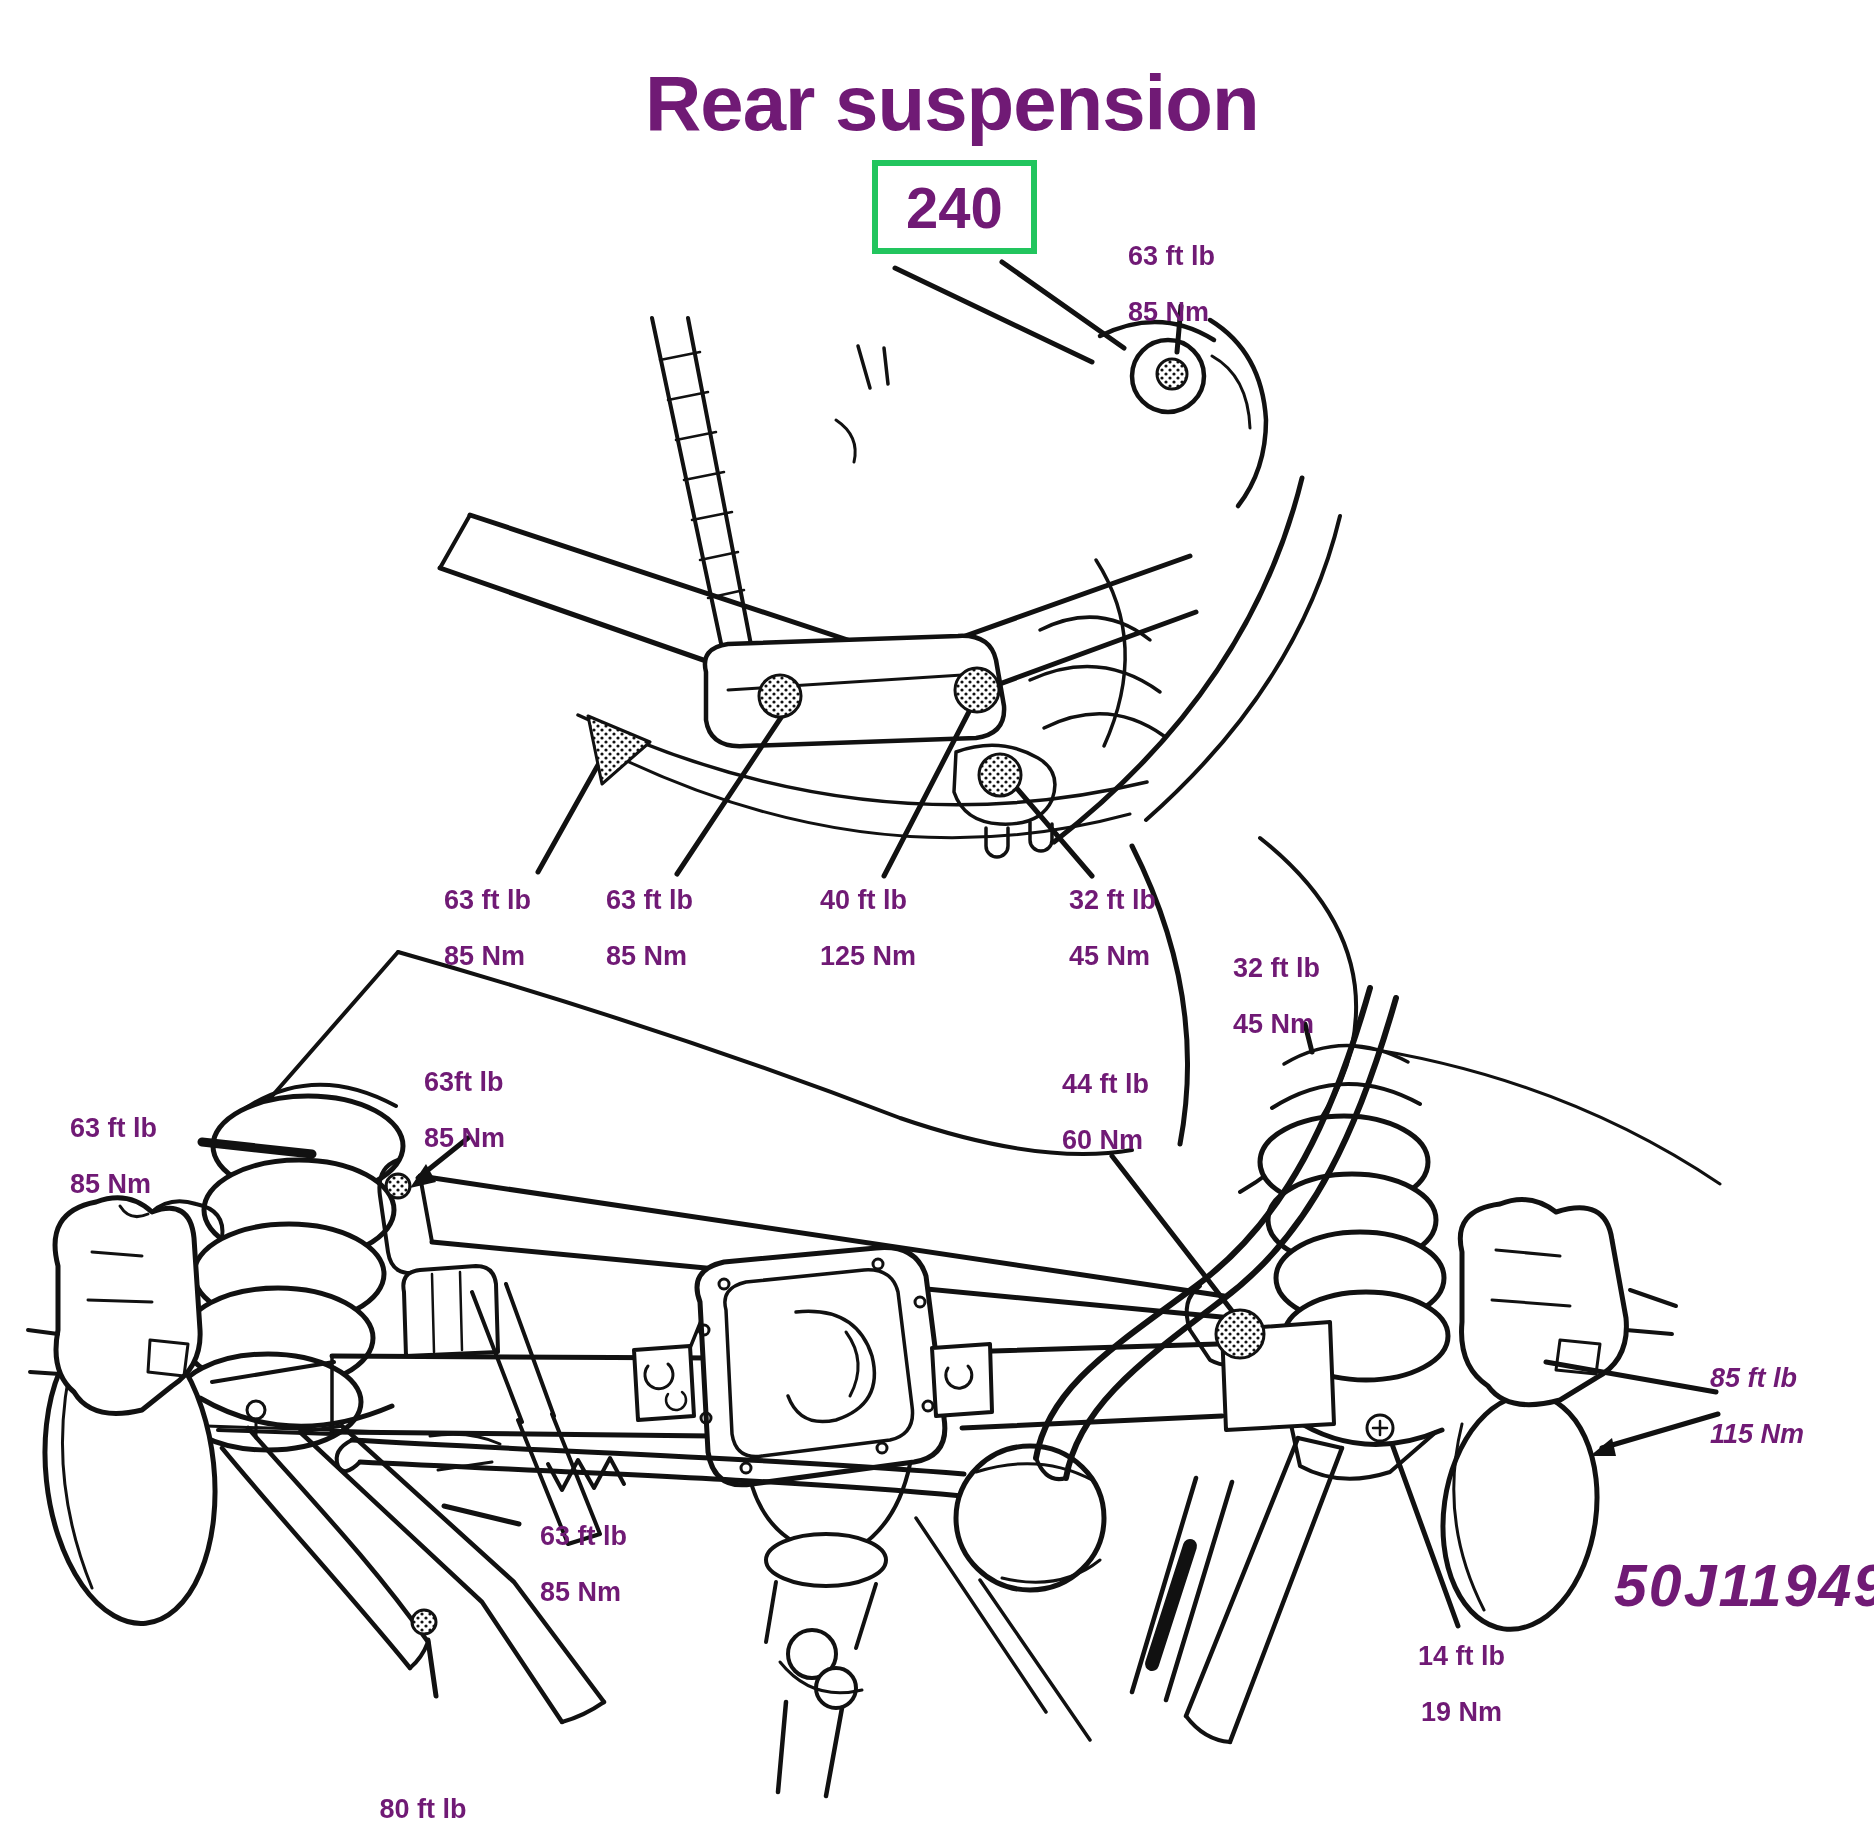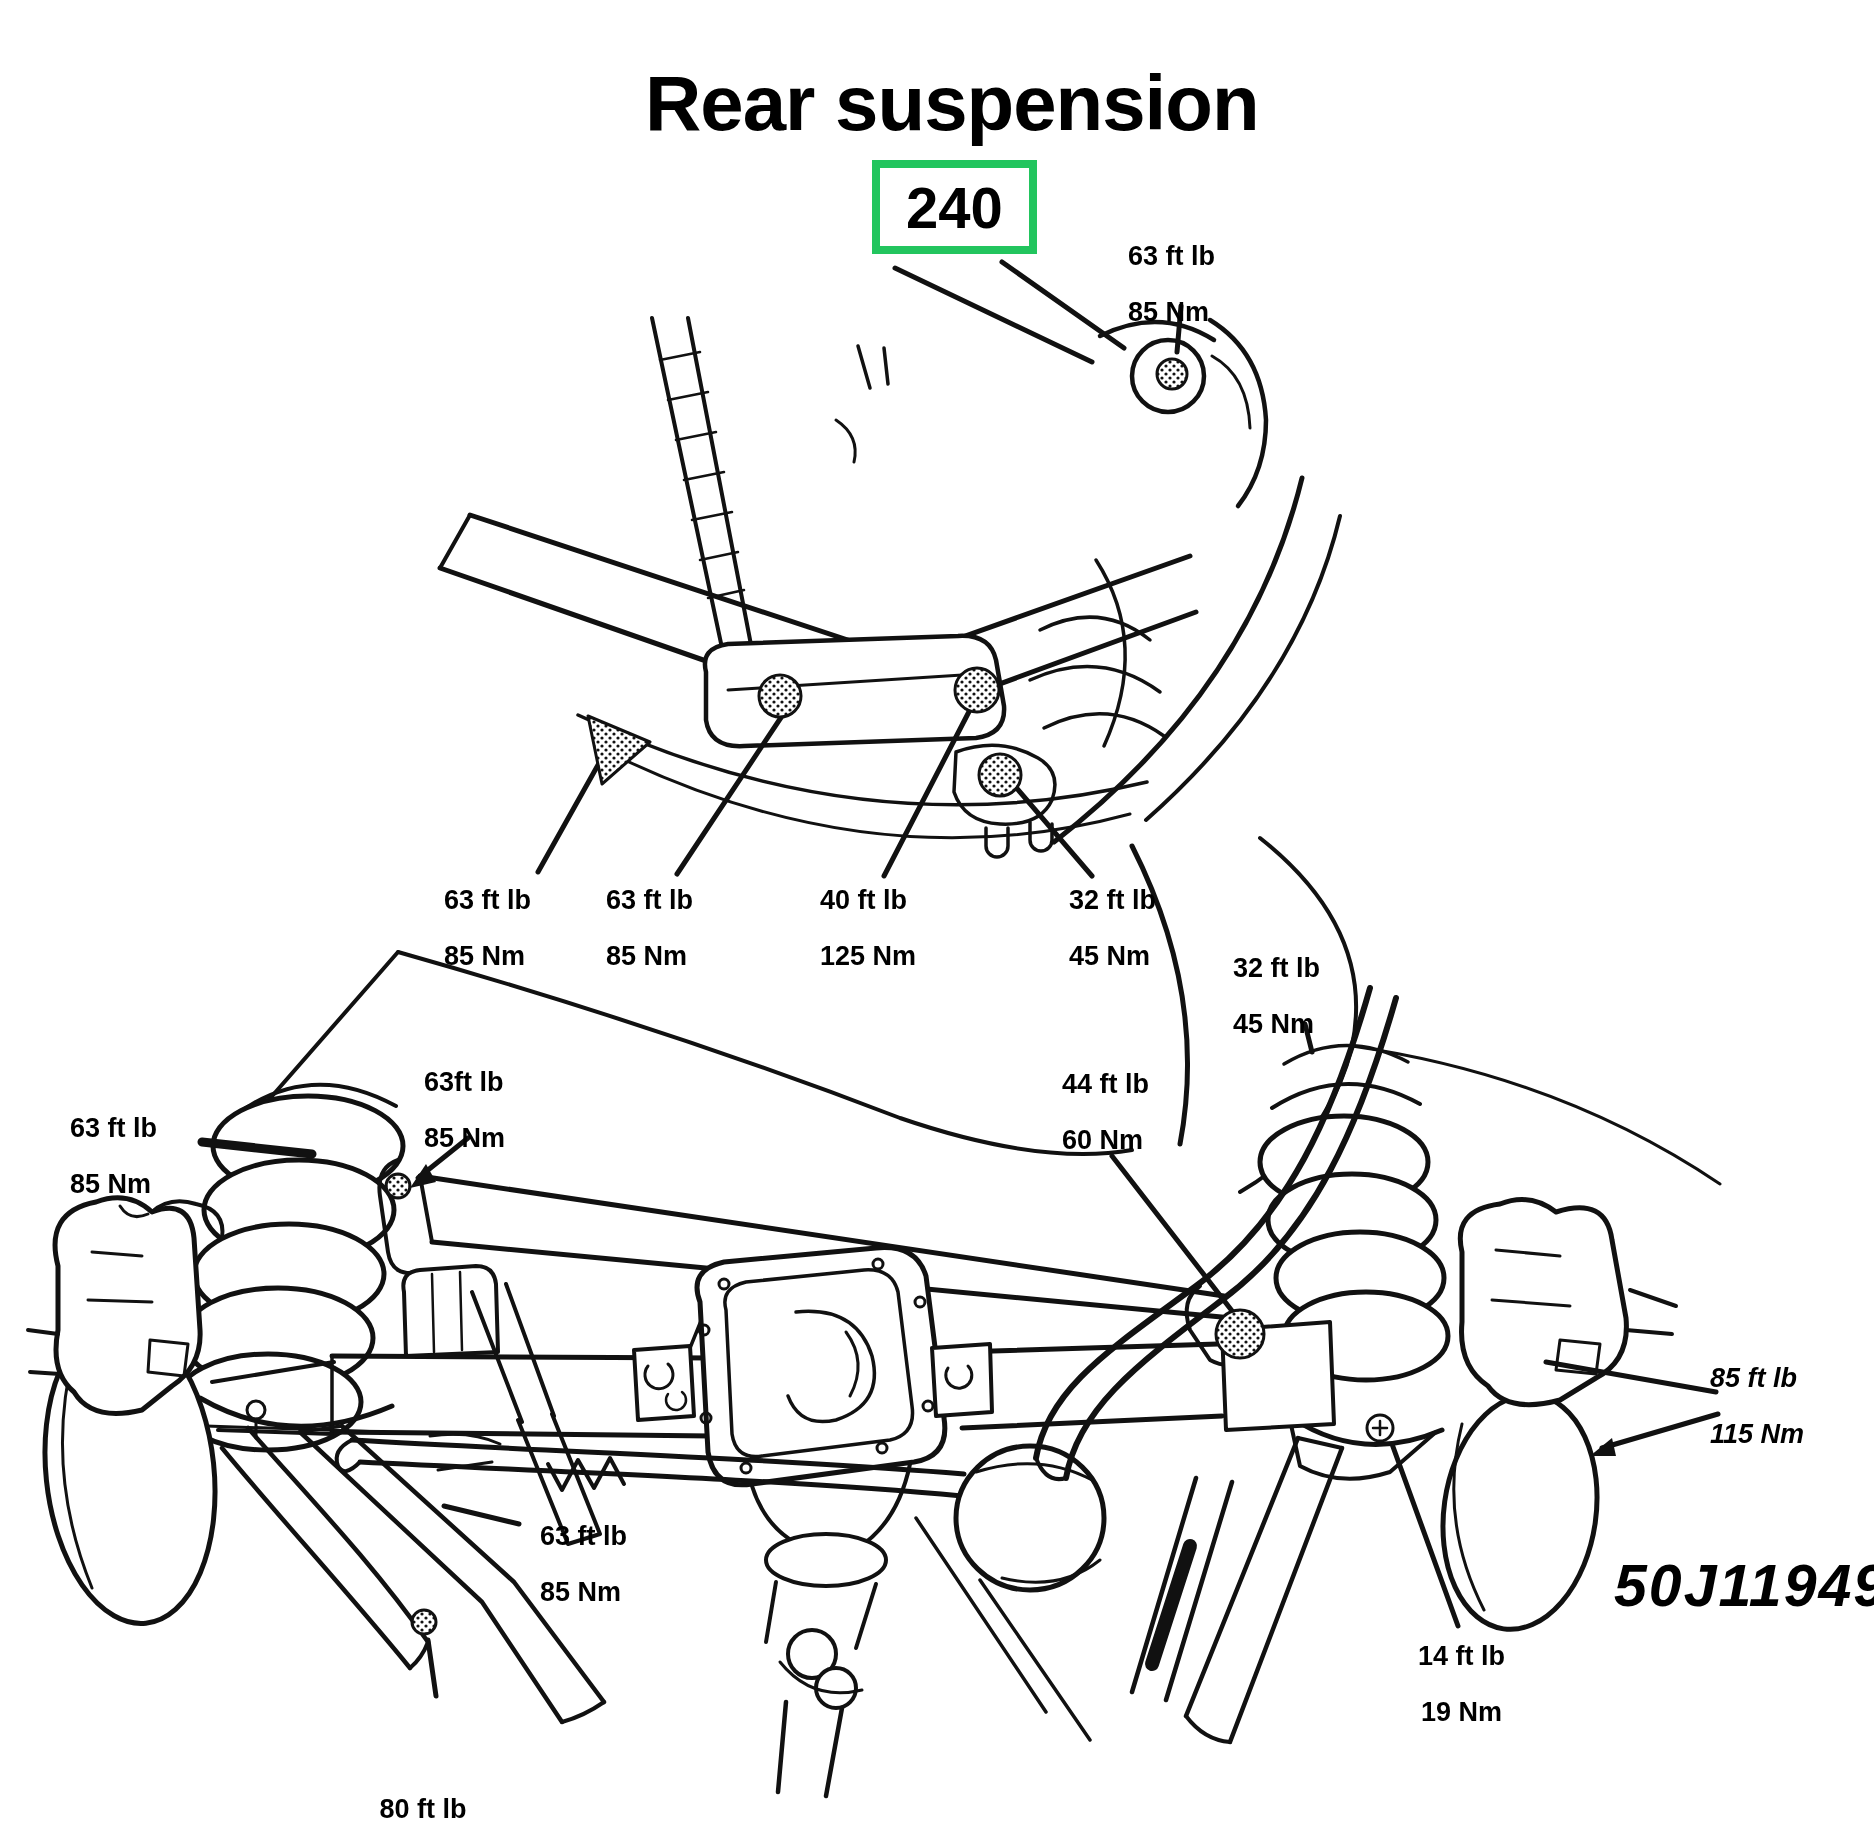--- a/index.html
+++ b/index.html
@@ -1,22 +1,22 @@
 <!DOCTYPE html>
 <html><head>
 <meta charset="utf-8">
 <style>
   html,body{margin:0;padding:0;background:#fff;}
   .stage{position:relative;width:1874px;height:1839px;background:#fff;overflow:hidden;
-         font-family:"Liberation Sans",sans-serif;color:#000000;}
+         font-family:"Liberation Sans",sans-serif;color:#701a75;}
   .stage svg{position:absolute;left:0;top:0;}
   .page-title{position:absolute;left:645px;top:64px;font-size:78px;font-weight:700;
               letter-spacing:-1px;line-height:1;white-space:nowrap;}
   .model-badge{position:absolute;left:872px;top:160px;width:165px;height:94px;
-               border:8px solid #22c55e;box-sizing:border-box;display:flex;align-items:center;
+               border:6px solid #22c55e;box-sizing:border-box;display:flex;align-items:center;
                justify-content:center;font-size:58px;font-weight:700;}
   .figure-code{position:absolute;left:1614px;top:1552px;font-size:59px;font-weight:700;
                font-style:italic;letter-spacing:2px;white-space:nowrap;}
   .torque-label{position:absolute;font-size:27px;font-weight:700;line-height:56px;
                 white-space:pre;letter-spacing:0;}
 </style>
 </head>
 <body>
 
 <div class="stage">

